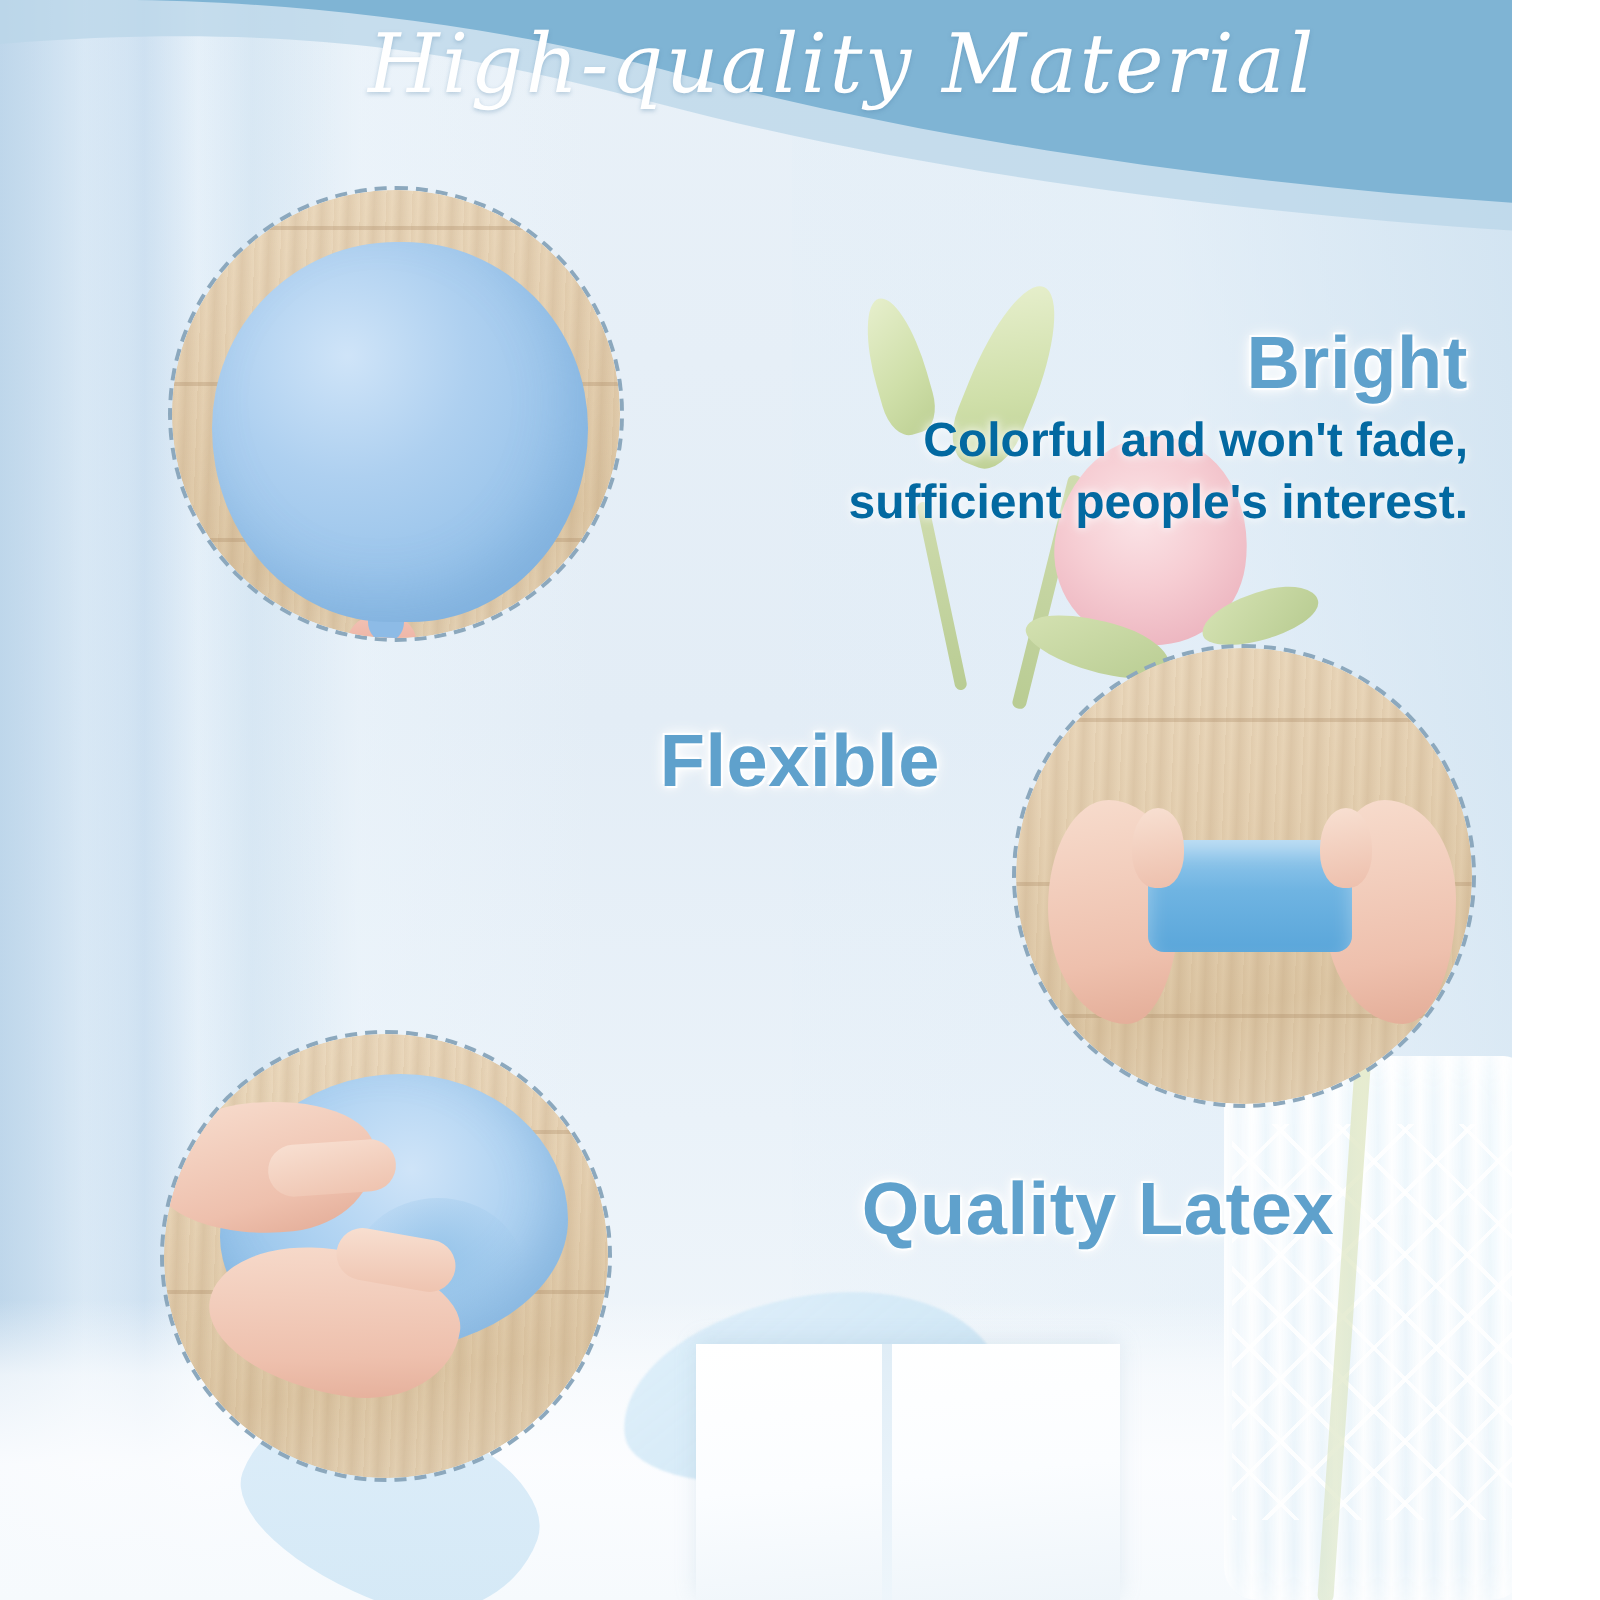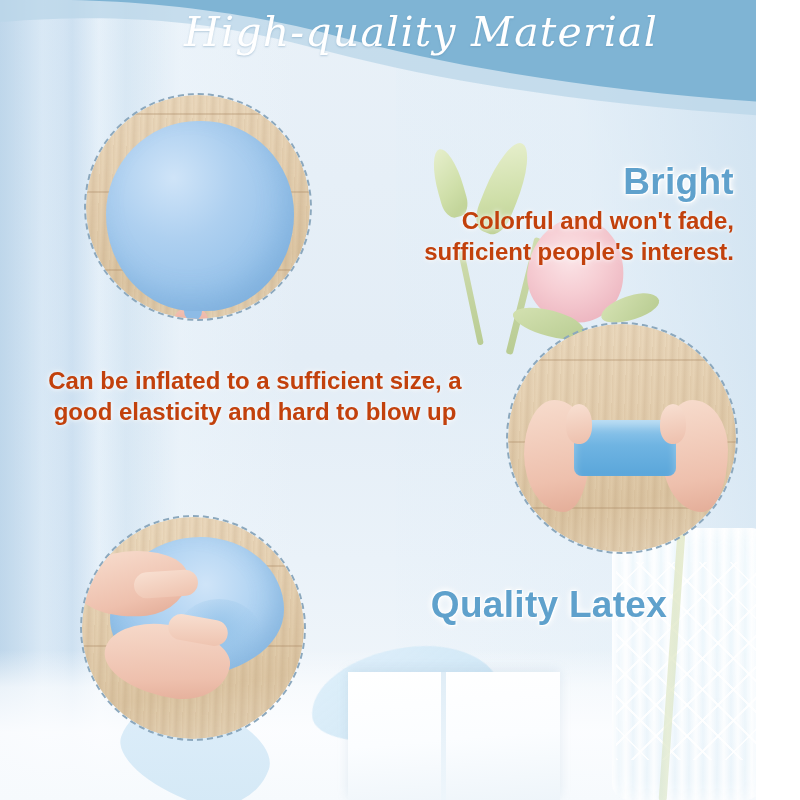--- a/index.html
+++ b/index.html
@@ -301,21 +301,21 @@
     color: #5fa1cc;
     letter-spacing: 0.3px;
     line-height: 1.05;
     text-shadow:
       0 0 3px #ffffff, 0 0 6px #ffffff, 0 0 9px #ffffff,
       1px 1px 0 rgba(255,255,255,0.95), -1px -1px 0 rgba(255,255,255,0.95);
   }
   .feature-body {
     font-size: 24px;
     font-weight: bold;
-    color: #c2410c;
+    color: #0369a1;
     line-height: 1.30;
     margin-top: 3px;
     text-shadow: 0 0 4px rgba(255,255,255,0.85), 0 0 8px rgba(255,255,255,0.6);
   }
 
   .f1 { left: 334px; top: 163px; text-align: right; width: 400px; }
   .f2 { left: 40px;  top: 362px; text-align: center; width: 430px; }
   .f2 .feature-heading { text-align: right; }
   .f3 { left: 334px; top: 586px; text-align: center; width: 430px; }
 </style>
@@ -395,23 +395,20 @@
 
   <div class="feature f1">
     <div class="feature-heading">Bright</div>
     <div class="feature-body">
       <div>Colorful and won't fade,</div>
       <div>sufficient people's interest.</div>
     </div>
   </div>
 
   <div class="feature f2">
-    <div class="feature-body">
-      <div>Can be inflated to a sufficient size, a</div>
-      <div>good elasticity and hard to blow up</div>
-    </div>
+    <div class="feature-heading">Flexible</div>
   </div>
 
   <div class="feature f3">
     <div class="feature-heading">Quality Latex</div>
   </div>
 
 </div>
 
 </body></html>

